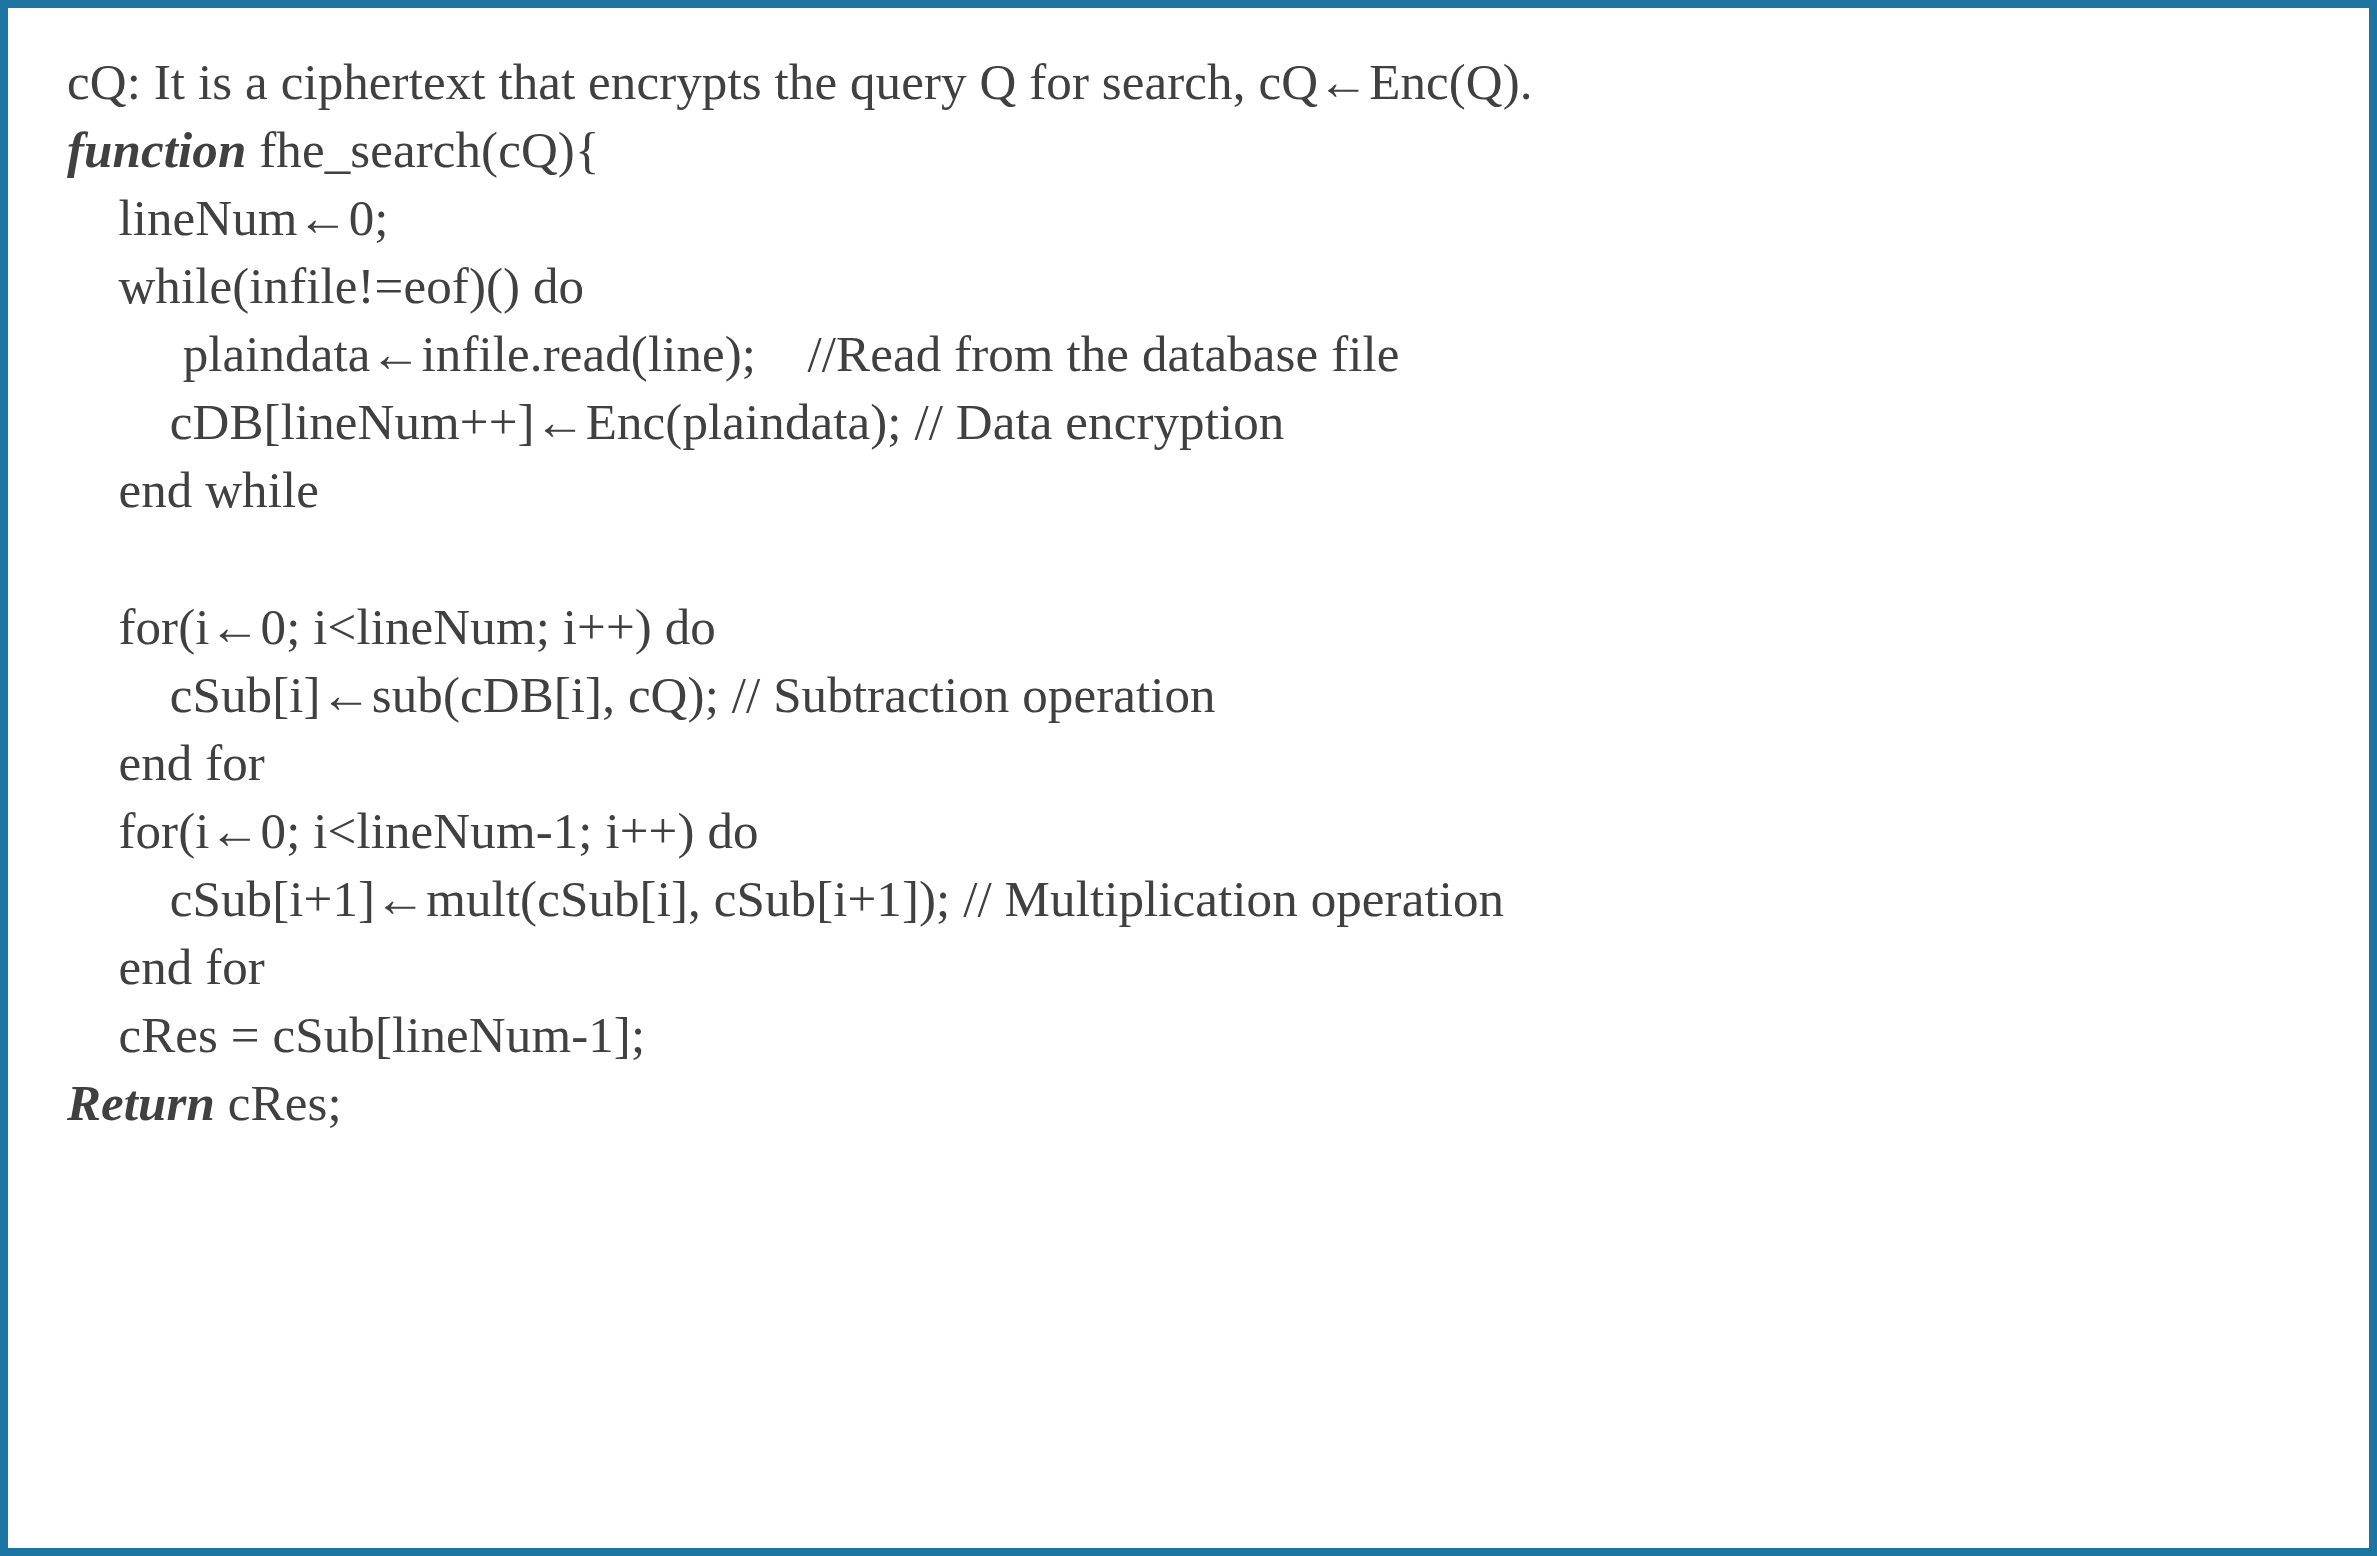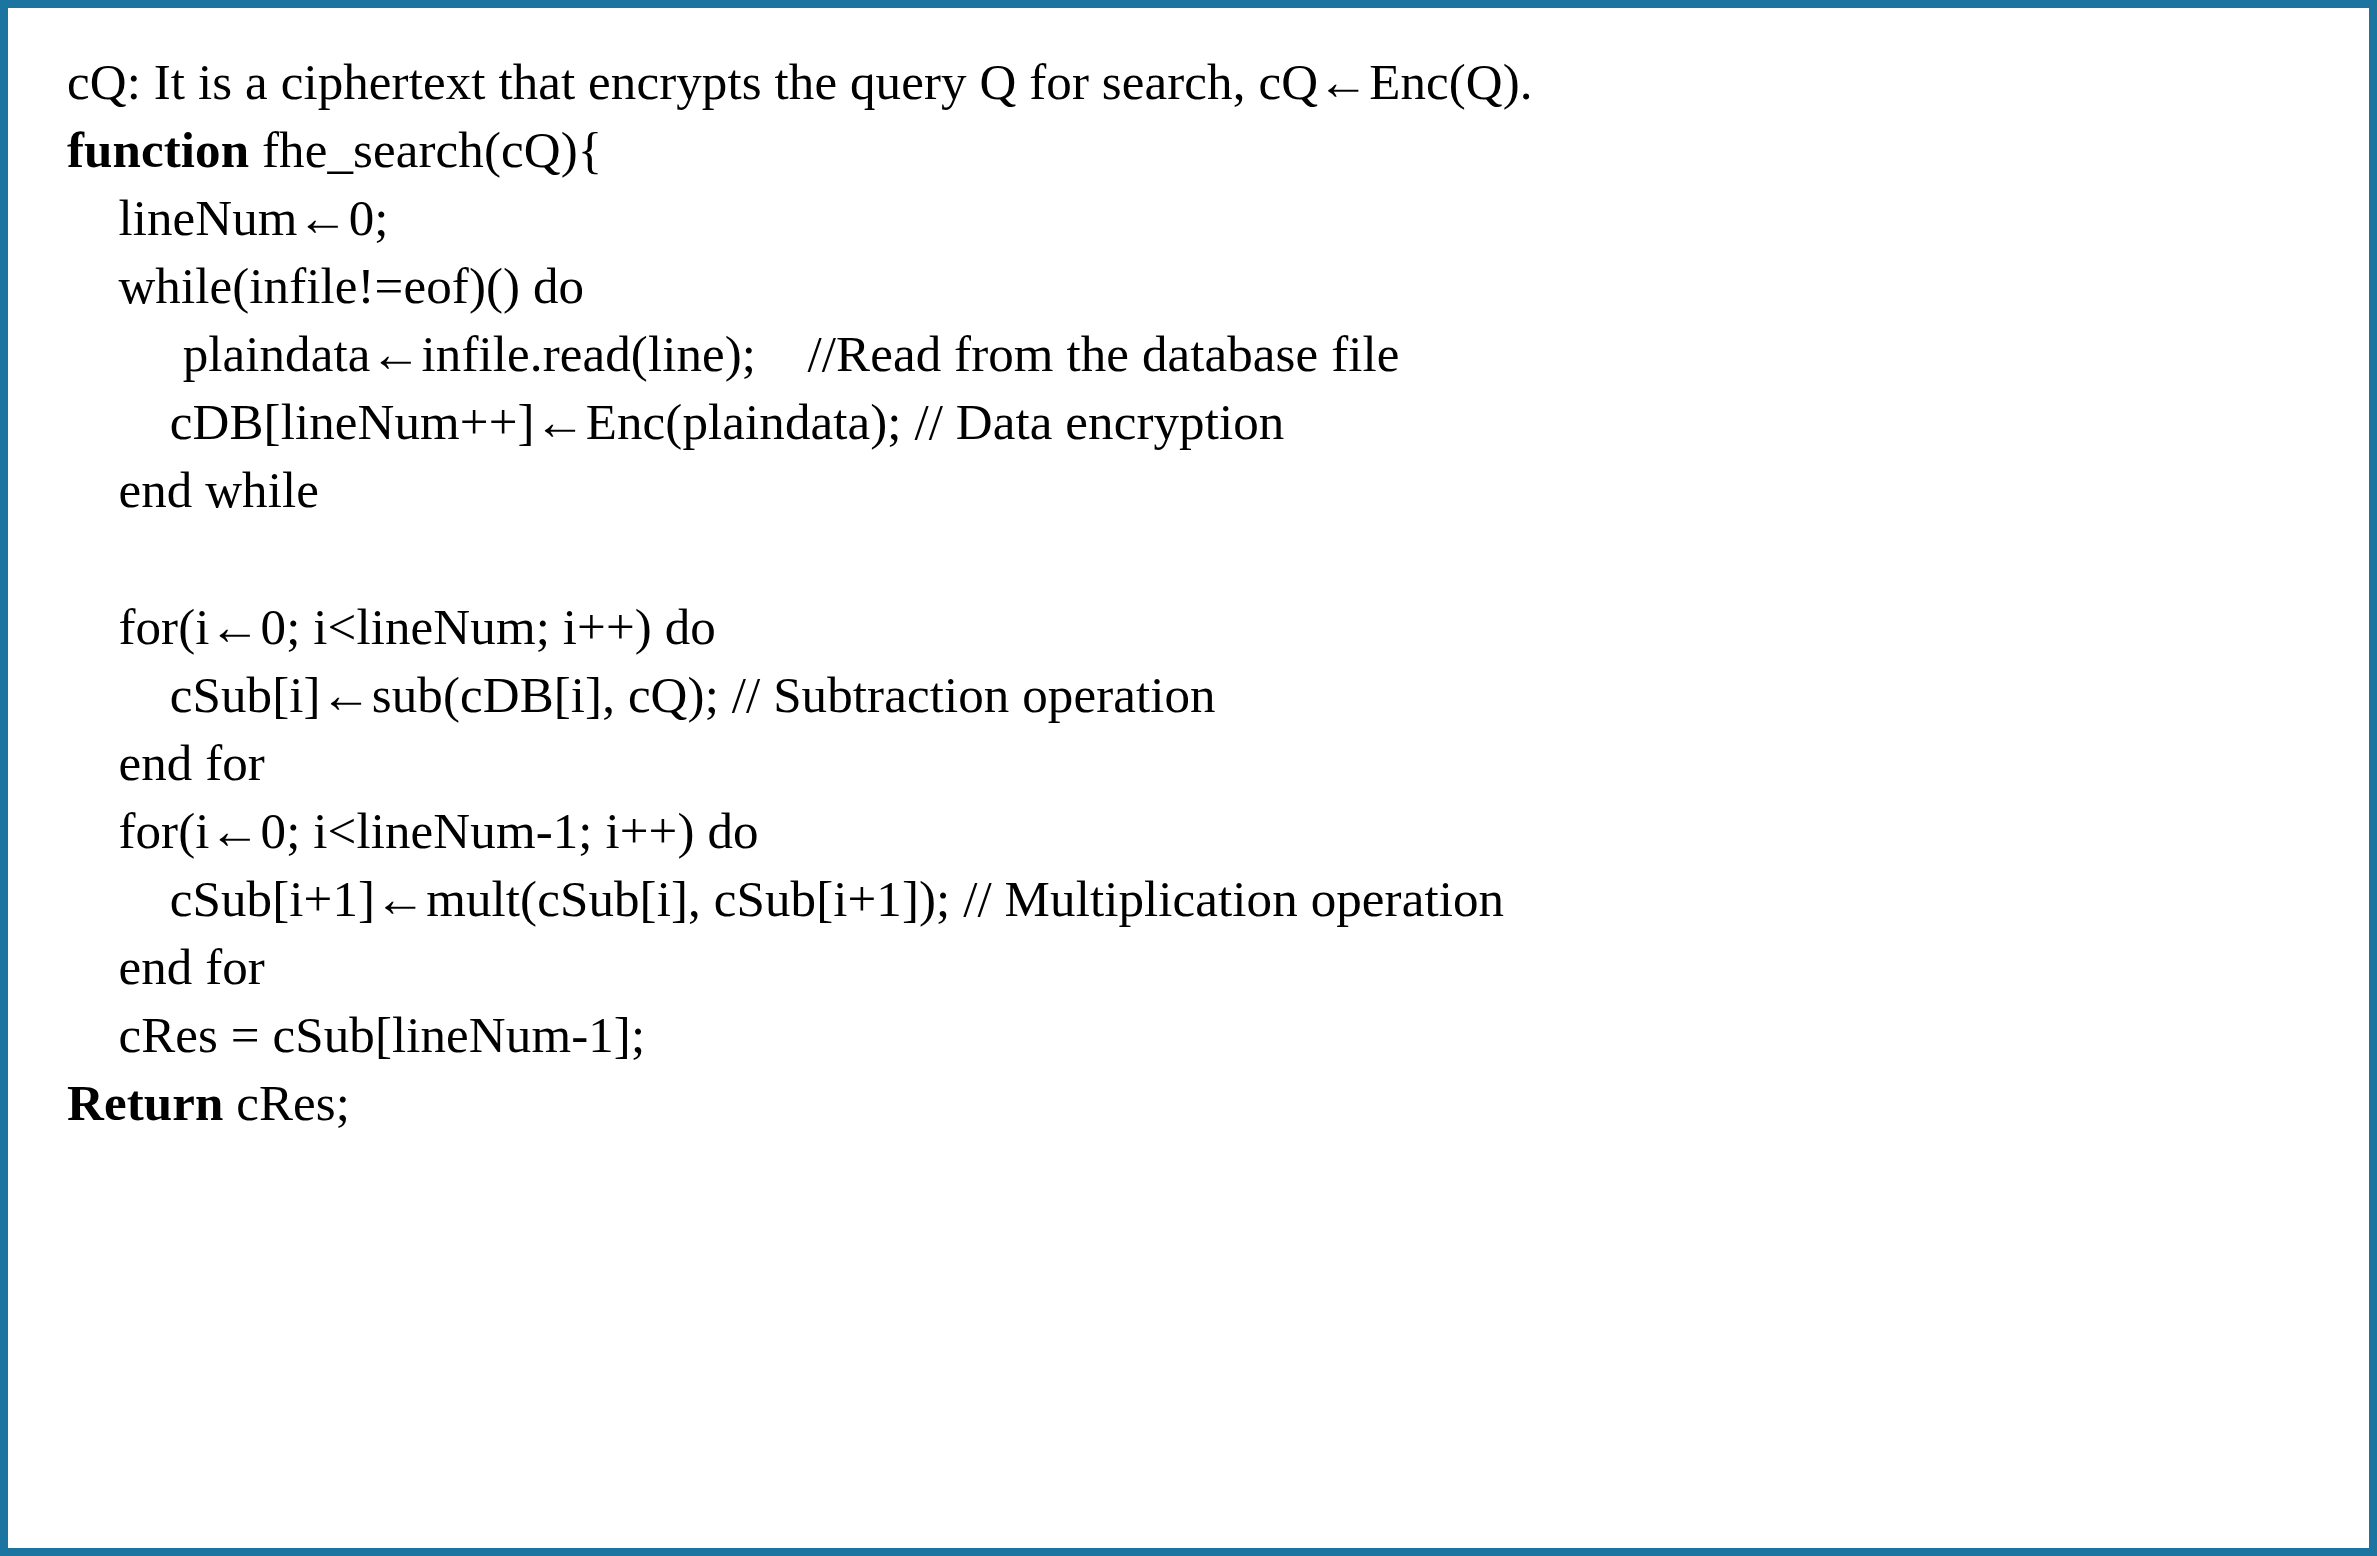--- a/index.html
+++ b/index.html
@@ -18,34 +18,35 @@
     width: 2377px;
     height: 1556px;
     border: 8.4px solid #1b75a0;
     background: #ffffff;
     padding: 40px 46px 23px 59px;
     position: relative;
   }
 
   .code-block {
     font-family: "Liberation Serif", "DejaVu Serif", serif;
-    color: #000000;
+    color: #404040;
     font-size: 51px;
     line-height: 1.335;
     white-space: pre;
     letter-spacing: 0.1px;
   }
 
   .code-line {
     white-space: pre;
     min-height: 1.335em;
   }
 
   .kw {
     font-weight: bold;
+    font-style: italic;
   }
 
   .blank-line {
     height: 0.62em;
   }
 </style>
 </head>
 <body>
 
 <div class="algo-frame">

